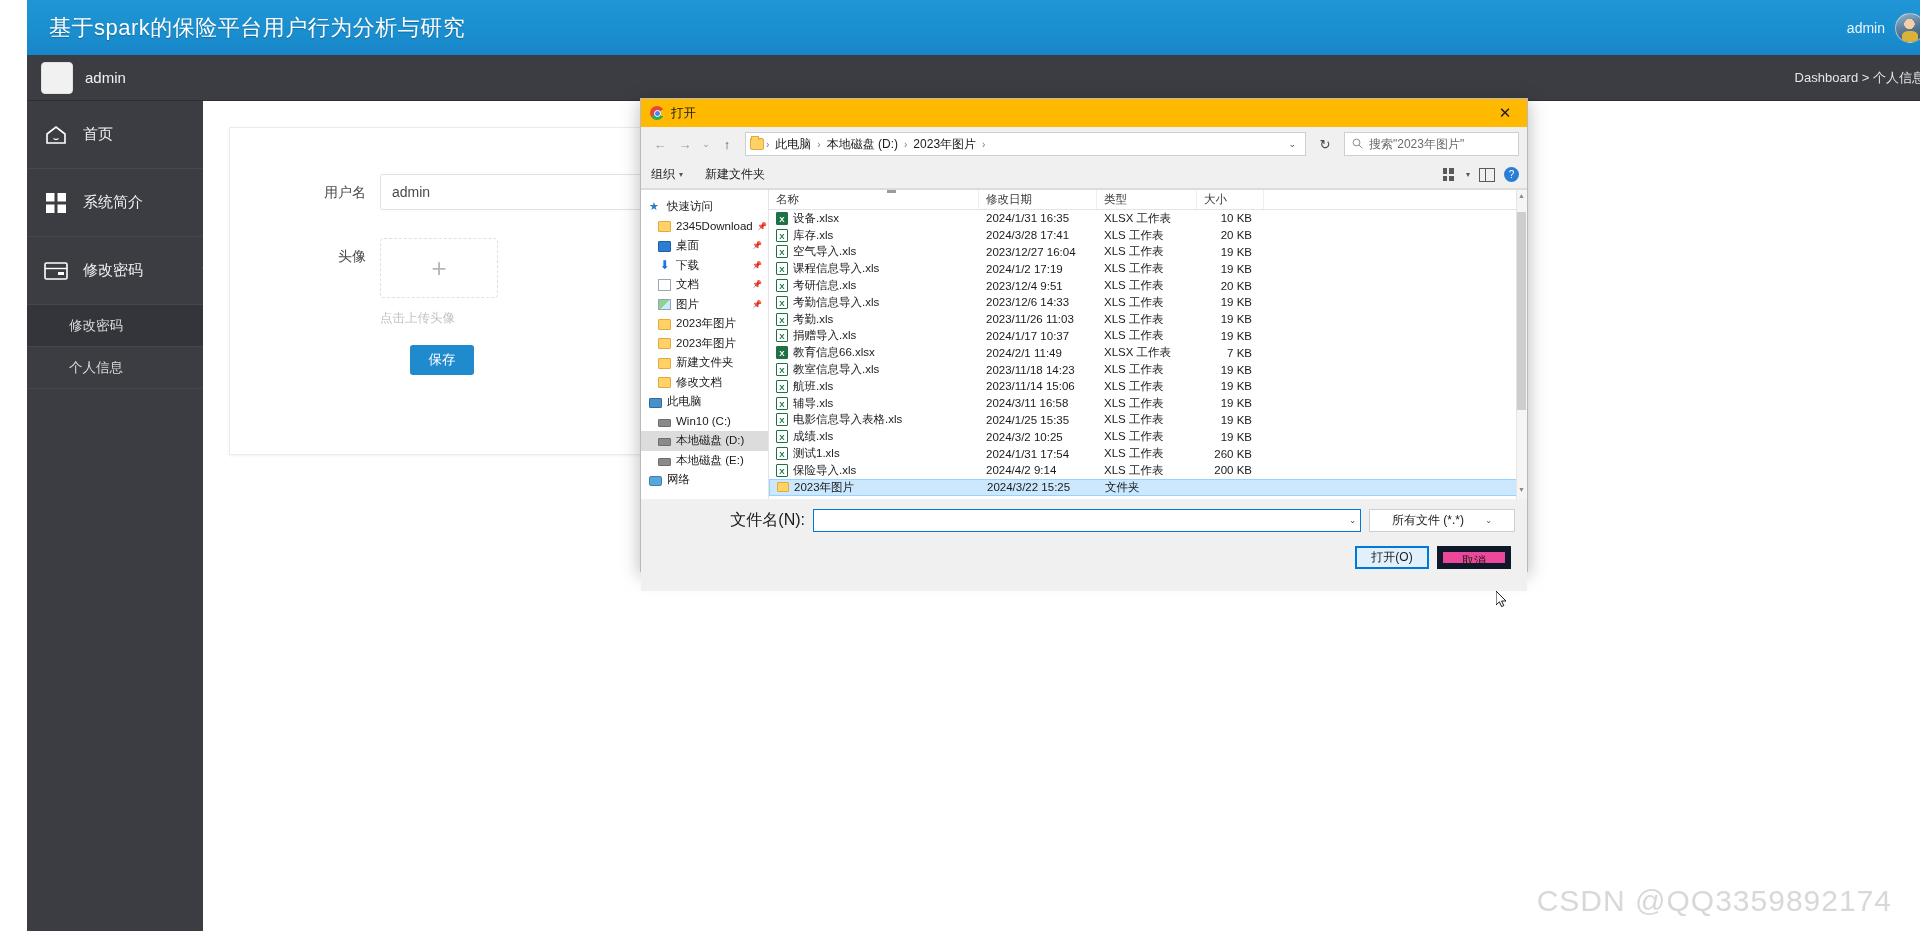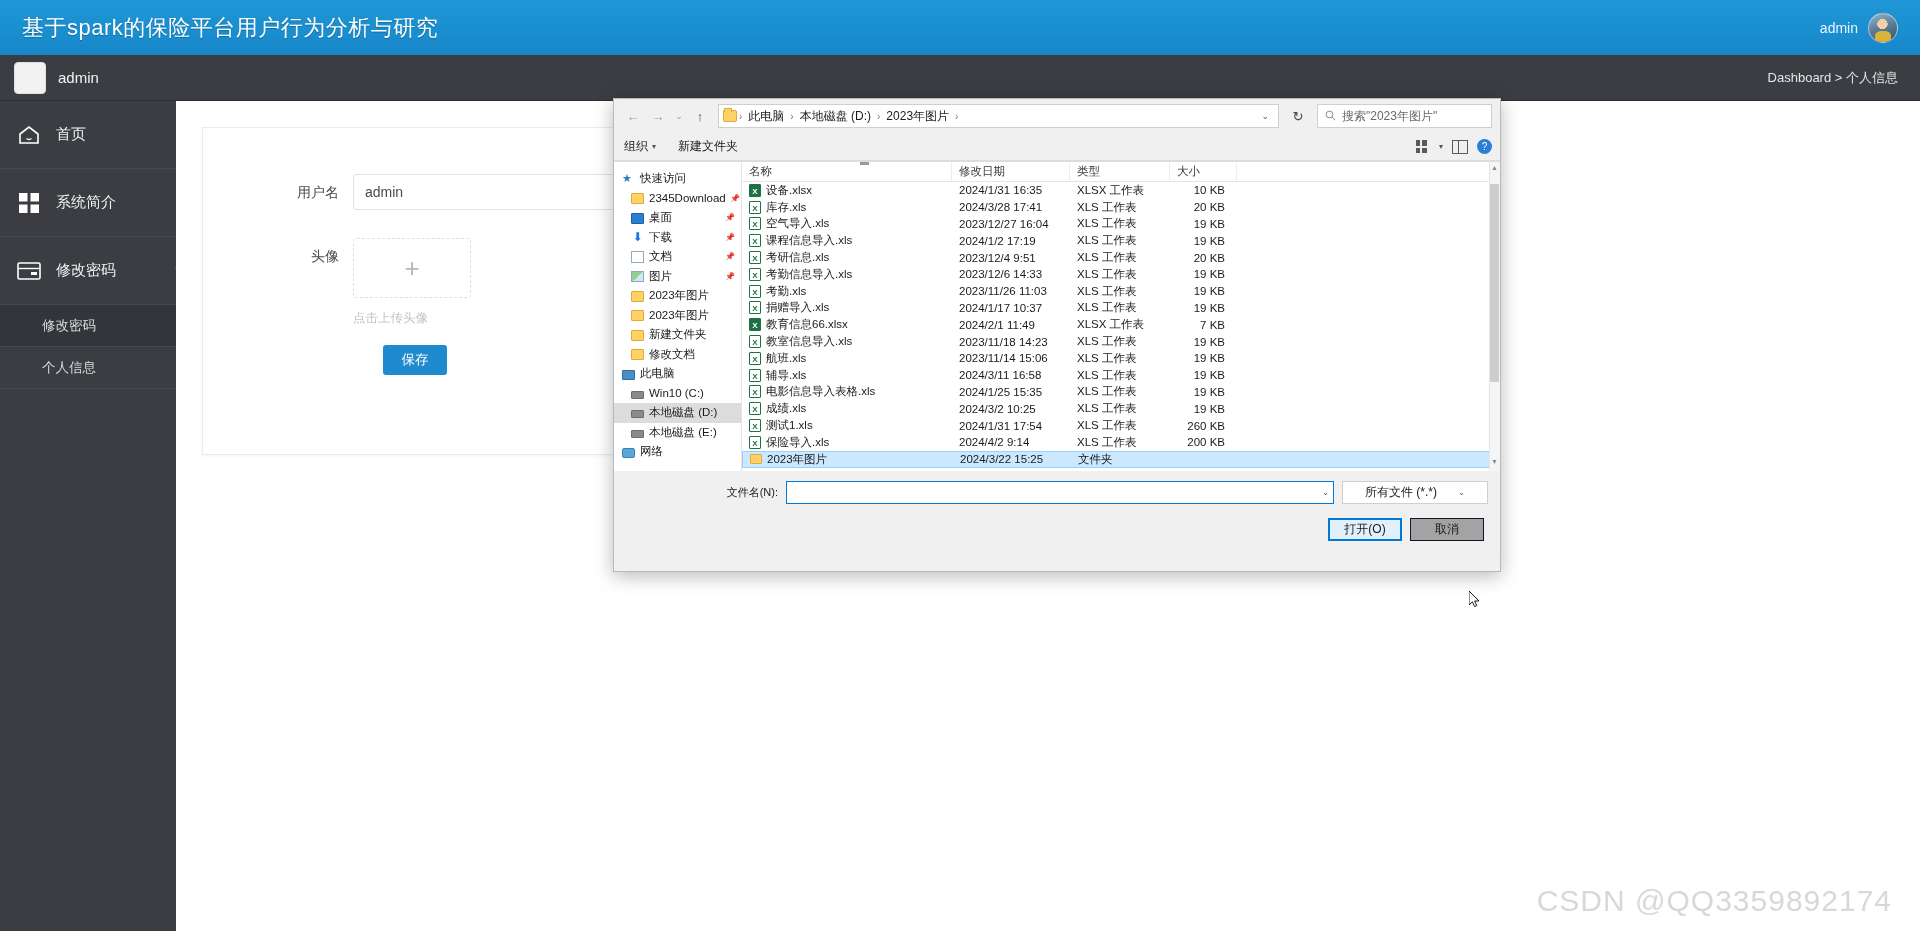--- a/index.html
+++ b/index.html
@@ -5,21 +5,21 @@
   * { box-sizing: border-box; }
   html, body {
     margin: 0; padding: 0;
     width: 1920px; height: 936px;
     overflow: hidden;
     font-family: "Liberation Sans", "DejaVu Sans", sans-serif;
     background: #ffffff;
   }
 
   
-  #app { position: absolute; inset: 0; background: #ffffff; }
+  #app { position: absolute; inset: 0; background: #ffffff; margin-left: 27px; }
 
   .topbar {
     position: absolute; left: 0; top: 0; width: 1920px; height: 55px;
     background: linear-gradient(180deg, #2196d6 0%, #1a8fd0 55%, #1886c8 100%);
     display: flex; align-items: center; justify-content: space-between;
     padding: 0 22px;
   }
   .topbar-title {
     color: #ffffff; font-size: 22px; letter-spacing: .5px; font-weight: 400;
     text-shadow: 0 1px 1px rgba(0,0,0,.25);
@@ -252,35 +252,35 @@
   .fold-ico { width: 12px; height: 10px; background: #ffd166; border: 1px solid #e0ab3c; border-radius: 1px; flex: 0 0 auto; }
 
   .scrolltrack {
     position: absolute; right: 0; top: 0; bottom: 0; width: 11px; background: #f5f5f5; border-left: 1px solid #e4e4e4;
   }
   .scrollthumb { position: absolute; right: 1px; top: 22px; width: 9px; height: 198px; background: #cdcdcd; }
   .scroll-arrow { position: absolute; right: 1px; width: 9px; height: 11px; color: #8a8a8a; font-size: 7px; text-align: center; }
 
   .dlg-foot { height: 92px; background: #f0f0f0; padding: 10px 12px 0 12px; }
   .foot-row { display: flex; align-items: center; gap: 8px; }
-  .foot-label { font-size: 11px; color: #1a1a1a; width: 152px; text-align: right; }
+  .foot-label { font-size: 16px; color: #1a1a1a; width: 152px; text-align: right; }
   .fname-input {
     flex: 1; height: 23px; border: 1px solid #0078d7; background: #fff; padding: 0 20px 0 6px;
     font-size: 12px; outline: none; font-family: "Liberation Sans", sans-serif; position: relative;
   }
   .fname-wrap { flex: 1; position: relative; display: flex; }
   .fname-caret { position: absolute; right: 5px; top: 0; height: 23px; display: flex; align-items: center; font-size: 8px; color: #444; cursor: pointer; }
   .filter-sel {
     width: 146px; height: 23px; border: 1px solid #cfcfcf; background: #fff;
     display: flex; align-items: center; justify-content: space-between;
     padding: 0 22px; font-size: 12px; cursor: pointer;
   }
   .foot-btns { display: flex; justify-content: flex-end; gap: 8px; margin-top: 14px; padding-right: 4px; }
   .dbtn {
-    width: 74px; height: 23px; font-size: 12px; background: #a3a3a3; border: 1px solid #0f172a;
+    width: 74px; height: 23px; font-size: 12px; background: #ec4899; border: 6px solid #0f172a;
     cursor: pointer; font-family: "Liberation Sans", sans-serif; color: #1a1a1a;
   }
   .dbtn.primary { background: #e1f0fb; border: 2px solid #0078d7; }
 
   .cursor-arrow { position: absolute; left: 855px; top: 492px; width: 12px; height: 18px; pointer-events: none; }
 </style>
 </head>
 <body>
 
 <div id="app">
@@ -365,20 +365,25 @@
       </div>
 
       <button class="save-btn">保存</button>
     </div>
 
     <div class="watermark">CSDN @QQ3359892174</div>
   </div>
 
   <div class="dialog">
 
+    <div class="dlg-title">
+      <span class="chrome-icon"></span>
+      <span class="dlg-title-text">打开</span>
+      <span class="dlg-close">✕</span>
+    </div>
 
     <div class="dlg-nav">
       <span class="navbtn">←</span>
       <span class="navbtn">→</span>
       <span class="navbtn small">⌄</span>
       <span class="navbtn active">↑</span>
 
       <div class="addressbar">
         <span class="folder-ico"></span>
         <span class="crumb-sep">›</span>

